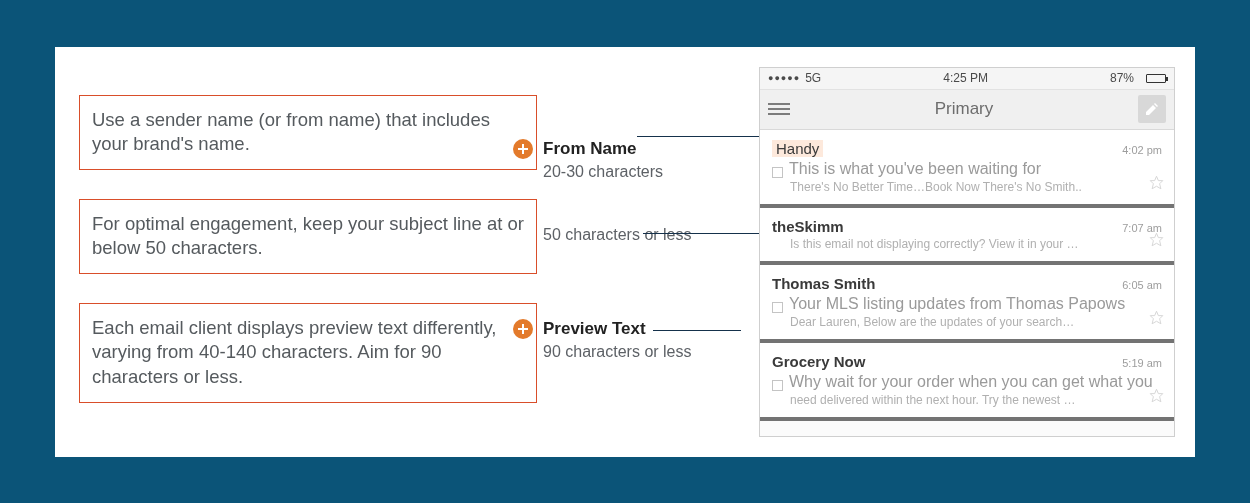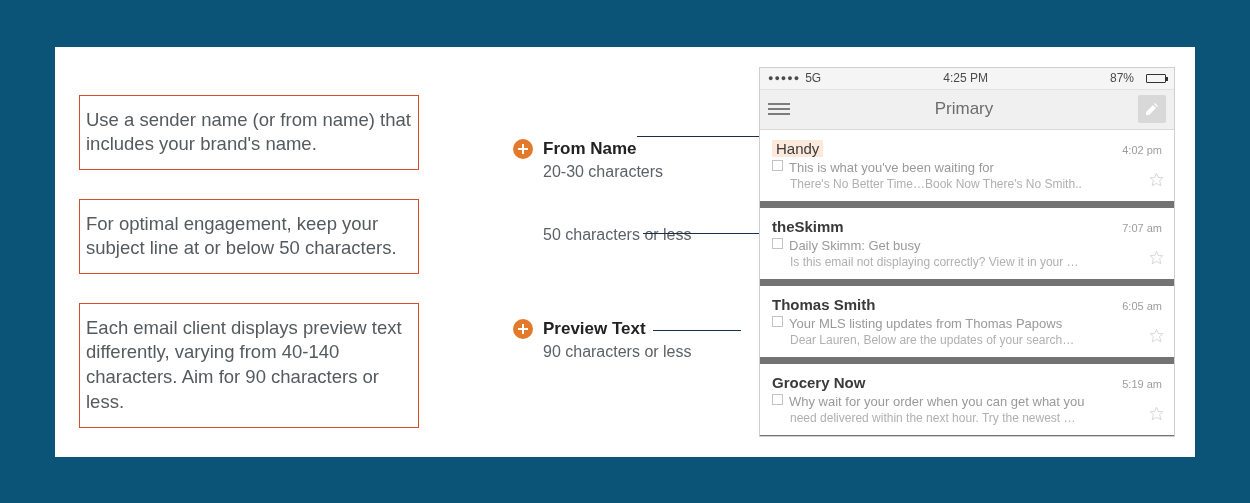--- a/index.html
+++ b/index.html
@@ -16,25 +16,25 @@
     background: #fff;
     width: 1140px;
     height: 410px;
     position: relative;
   }
 
   
   .tip {
     position: absolute;
     border: 1px solid #d94e2a;
-    padding: 12px 6px;
+    padding: 12px 12px;
     color: #555a5e;
     font-size: 18.5px;
     line-height: 1.35;
-    width: 340px;
+    width: 458px;
   }
   .tip1 { top: 48px;  left: 24px; }
   .tip2 { top: 152px; left: 24px; }
   .tip3 { top: 256px; left: 24px; }
 
   
   .callout {
     position: absolute;
     left: 458px;
   }
@@ -111,34 +111,34 @@
   }
   .menu-icon { width:22px; display:flex; flex-direction:column; gap:3px; }
   .menu-icon span { height:2px; background:#7c7c7c; display:block; }
   .primary { color:#6d6d6d; font-size:17px;text-align:right; }
   .compose {
     width:28px; height:28px; background:#d8d8d8; border-radius:2px;
     display:flex; align-items:center; justify-content:center;
   }
 
   .mail-item {
-    border-bottom: 7px solid #737373;
+    border-bottom: 4px solid #737373;
     padding: 10px 12px 10px 12px;
     position: relative;
     background:#fff;
   }
   .mail-row1 {
     display:flex; justify-content:space-between; align-items:baseline;
   }
   .sender { font-size:15px; color:#3a3a3a; font-weight:600; }
   .sender.hl { background:#fde9dc; padding:0 4px; font-weight:500; }
   .mtime { font-size:11px; color:#9d9d9d; }
   .mail-sub {
-    display:flex; align-items:flex-start; gap:6px;
-    font-size:13px; color:#9a9a9a; margin-top:3px;
+    display:flex; align-items:flex-end; gap:6px;
+    font-size:16px; color:#9a9a9a; margin-top:3px;
   }
   .chk { width:11px; height:11px; border:1px solid #c4c4c4; flex-shrink:0; }
   .mail-prev {
     font-size:12px; color:#b0b0b0; margin-top:2px; padding-left:18px;
     max-width:340px;
   }
   .star {
     position:absolute; right:10px; bottom:10px;
     color:#d4d4d4;
   }
@@ -226,24 +226,20 @@
             <polygon points="12,2 15,9 22,9 17,14 19,22 12,18 5,22 7,14 2,9 9,9"></polygon>
           </svg>
       </span>
     </div>
 
     <div class="mail-item">
       <div class="mail-row1">
         <span class="sender">theSkimm</span>
         <span class="mtime">7:07 am</span>
       </div>
-      <div class="mail-sub">
-        <span class="chk"></span>
-        <span>Daily Skimm: Get busy</span>
-      </div>
       <div class="mail-prev">Is this email not displaying correctly? View it in your …</div>
       <span class="star">
         <svg width="15" height="15" viewBox="0 0 24 24" fill="none" stroke="#d4d4d4" stroke-width="1.5">
             <polygon points="12,2 15,9 22,9 17,14 19,22 12,18 5,22 7,14 2,9 9,9"></polygon>
           </svg>
       </span>
     </div>
 
     <div class="mail-item">
       <div class="mail-row1">

